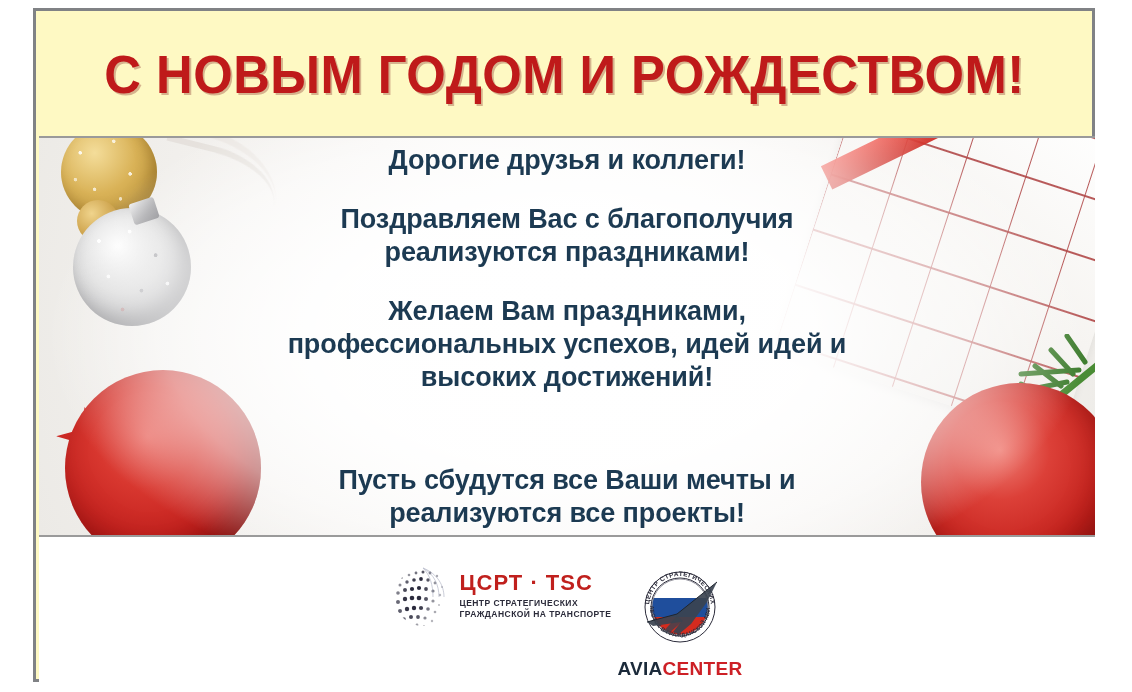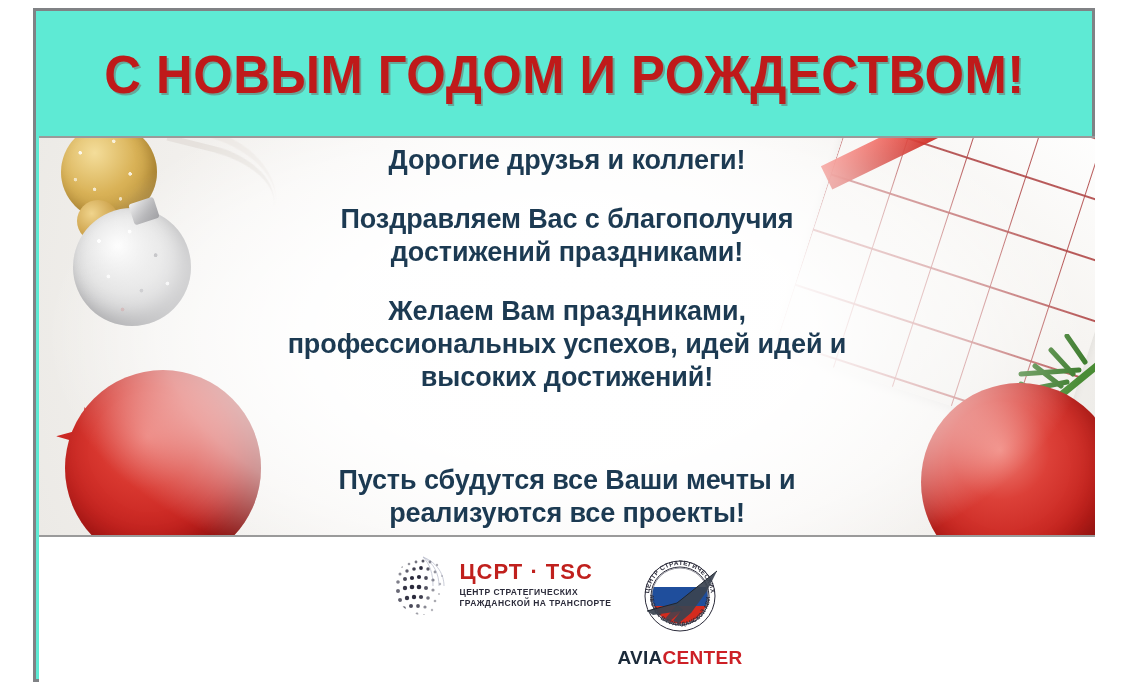--- a/index.html
+++ b/index.html
@@ -9,21 +9,21 @@
     font-family:"Liberation Sans", sans-serif;
     overflow:hidden;
   }
 
   
   .card-frame{
     position:absolute;
     left:33px;top:8px;
     width:1062px;height:674px;
     border:3px solid #808285;
-    background:#5eead4;
+    background:#fef9c3;
     box-sizing:border-box;
   }
 
   
   .title-area{
     position:absolute;
     left:0;top:0;
     width:100%;height:125px;
     display:flex;align-items:center;justify-content:center;
   }
@@ -197,21 +197,21 @@
   .para:last-child{margin-bottom:0;margin-top:44px;}
   .para .l{display:block;}
 
   
   .logo-strip{
     position:absolute;
     left:3px;top:526px;
     width:1056px;height:145px;
     display:flex;align-items:flex-start;justify-content:center;
     gap:6px;
-    padding-top:16px;
+    padding-top:27px;
     box-sizing:border-box;
     background:#ffffff;
   }
 
   
   .tsc-logo{display:flex;align-items:center;gap:6px;}
   .tsc-globe{width:62px;height:64px;position:relative;}
   .tsc-text{display:flex;flex-direction:column;line-height:1;}
   .tsc-title{
     font-size:22px;font-weight:bold;color:#c0201d;letter-spacing:1px;
@@ -283,21 +283,21 @@
     <div class="deco red-ball-right"></div>
 
     <div class="vignette"></div>
 
     <div class="message">
       <p class="para">
         <span class="l">Дорогие друзья и коллеги!</span>
       </p>
       <p class="para">
         <span class="l">Поздравляем Вас с благополучия</span>
-        <span class="l">достижений праздниками!</span>
+        <span class="l">реализуются праздниками!</span>
       </p>
       <p class="para">
         <span class="l">Желаем Вам праздниками,</span>
         <span class="l">профессиональных успехов, идей идей и</span>
         <span class="l">высоких достижений!</span>
       </p>
       <p class="para">
         <span class="l">Пусть сбудутся все Ваши мечты и</span>
         <span class="l">реализуются все проекты!</span>
       </p>

